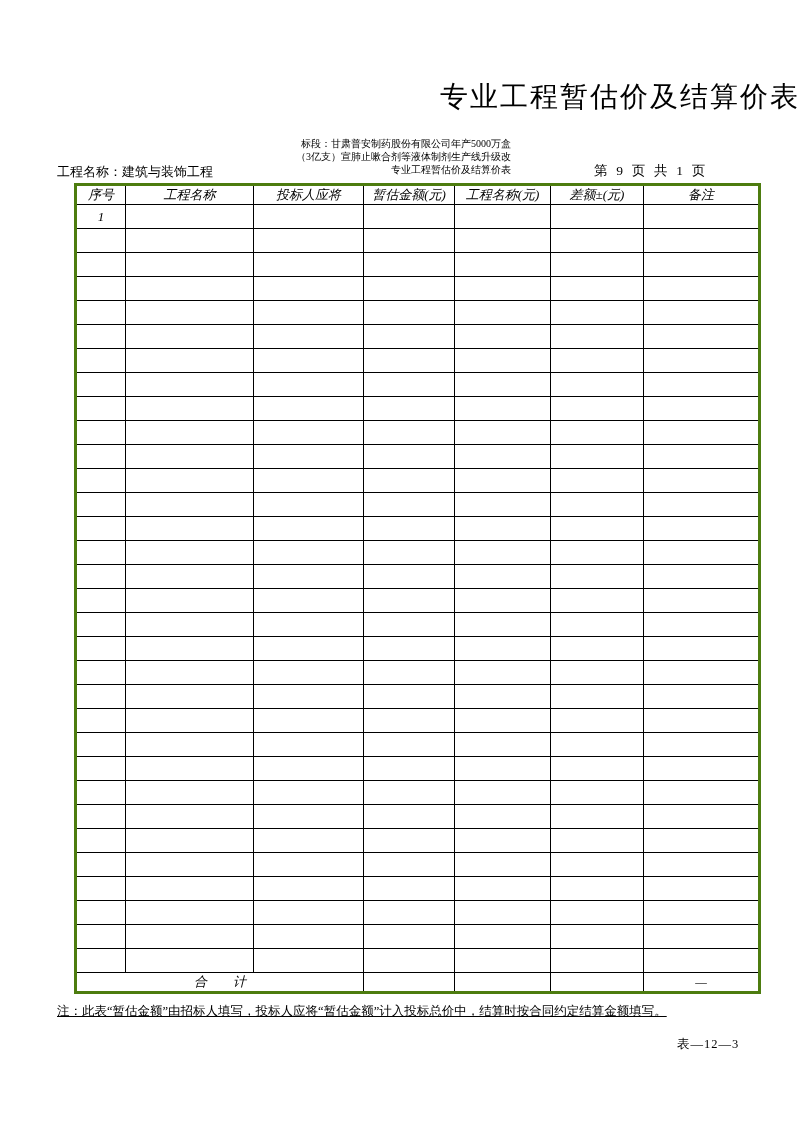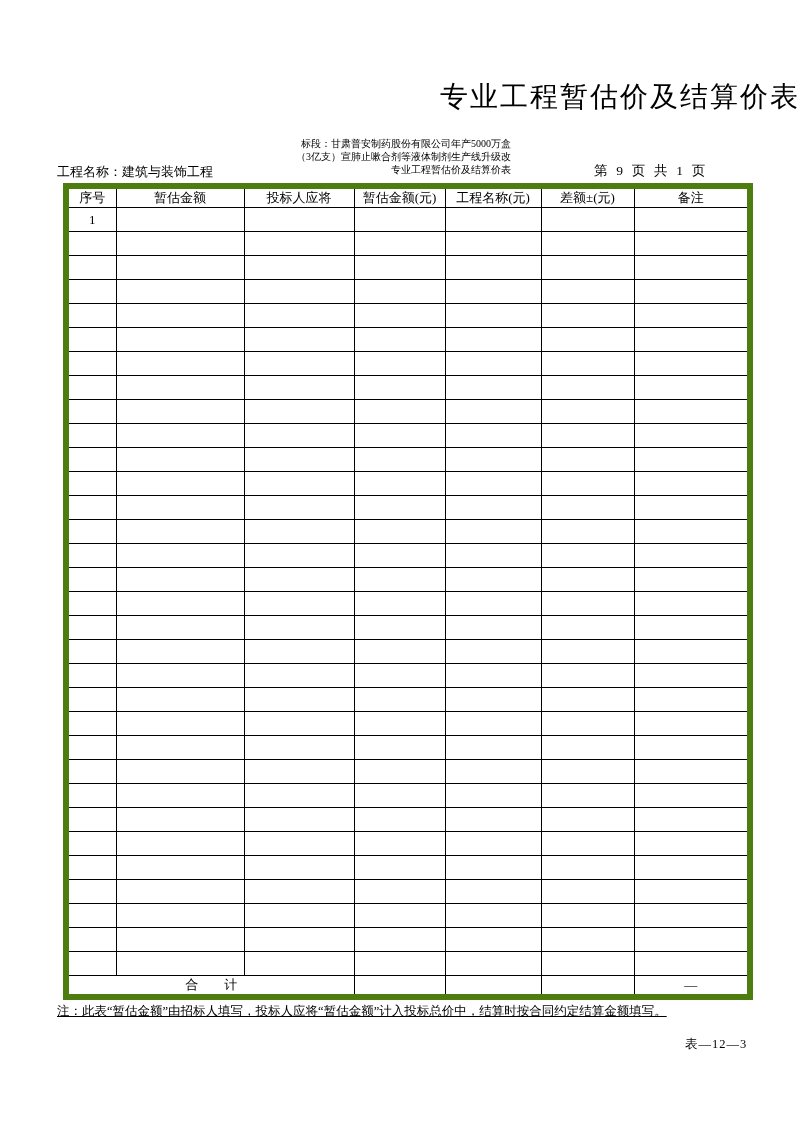--- a/index.html
+++ b/index.html
@@ -43,26 +43,27 @@
   .page-info {
     position: absolute;
     left: 594px;
     top: 162px;
     font-size: 13.5px;
     white-space: pre;
     word-spacing: 1px;
   }
   table.form {
     position: absolute;
-    left: 63px;
+    left: 74px;
     top: 183px;
     width: 684px;
     table-layout: fixed;
     border-collapse: collapse;
-    border: 6px solid #4d7c0f;
+    border: 3px solid #4d7c0f;
+    font-style: italic;
   }
   .form th, .form td {
     border: 1px solid #000;
     padding: 0;
     text-align: center;
     vertical-align: middle;
     font-size: 13px;
     font-weight: 400;
     overflow: hidden;
   }
@@ -77,21 +78,20 @@
     white-space: nowrap;
     text-decoration: underline;
   }
   .form-code {
     position: absolute;
     left: 677px;
     top: 1036px;
     font-size: 12.5px;
     letter-spacing: 1px;
     white-space: nowrap;
-    margin-left: 8px;
   }
 </style>
 </head>
 <body>
 
 <div class="page">
 
   <div class="title">专业工程暂估价及结算价表</div>
 
   <div class="bid-section">
@@ -110,21 +110,21 @@
         <col style="width: 128px;">
         <col style="width: 110px;">
         <col style="width: 91px;">
         <col style="width: 96px;">
         <col style="width: 93px;">
         <col style="width: 116px;">
       </colgroup>
     <thead>
       <tr id="header-row">
           <th>序号</th>
-          <th>暂估金额</th>
+          <th>工程名称</th>
           <th>投标人应将</th>
           <th>暂估金额(元)</th>
           <th>工程名称(元)</th>
           <th>差额±(元)</th>
           <th>备注</th>
         </tr>
     </thead>
     <tbody id="table-body">
         <tr>
           <td>1</td>

